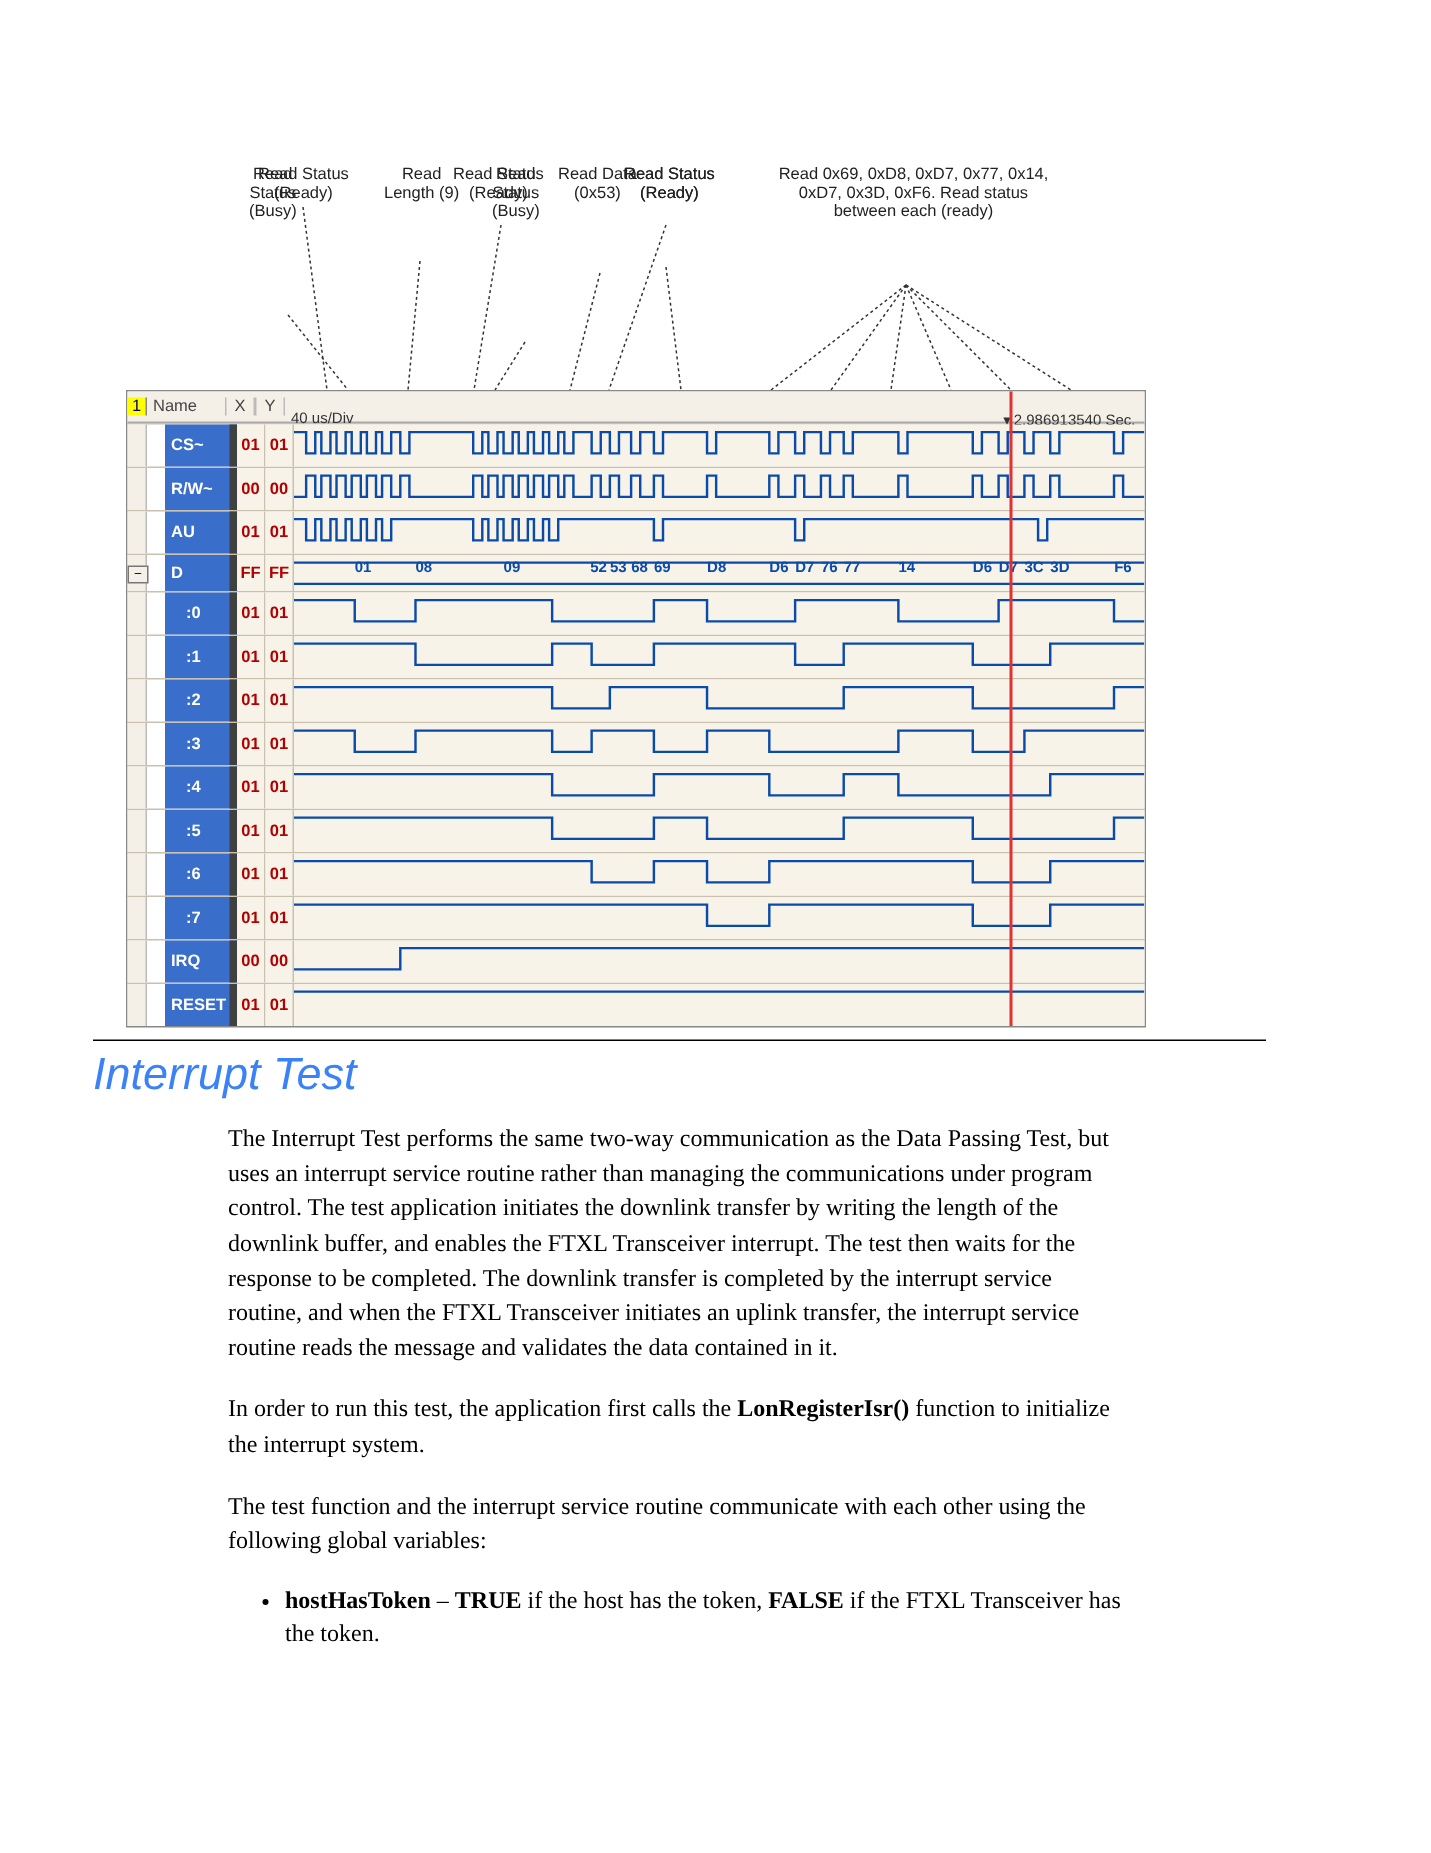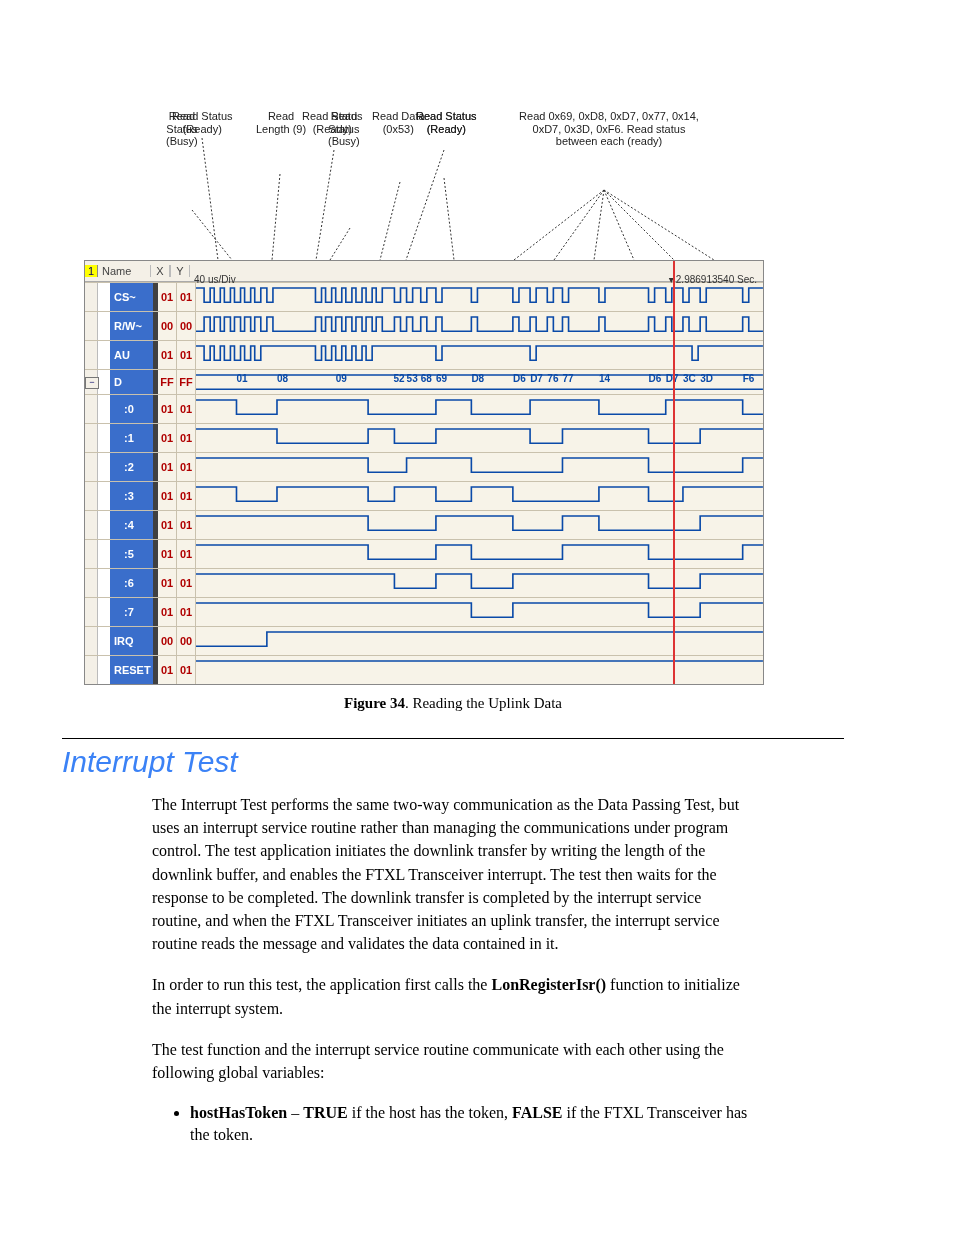--- a/index.html
+++ b/index.html
@@ -277,23 +277,20 @@
             <div class="wave">
               <svg viewBox="0 0 560 24" preserveAspectRatio="none">
                 <path d="M0 5 L560 5" stroke="#0a4aa8" stroke-width="1.6" fill="none"></path>
               </svg>
             </div>
           </div>
         </div>
     </div>
   </div>
 
-  <div class="figcap">
-    <b>Figure 34</b><span>. Reading the Uplink Data</span>
-  </div>
 
   <hr class="sec">
   <h2 class="sect">Interrupt Test</h2>
 
   <p class="para">The Interrupt Test performs the same two-way communication as the Data Passing Test, but uses an interrupt service routine rather than managing the communications under program control.  The test application initiates the downlink transfer by writing the length of the downlink buffer, and enables the FTXL Transceiver interrupt.  The test then waits for the response to be completed.  The downlink transfer is completed by the interrupt service routine, and when the FTXL Transceiver initiates an uplink transfer, the interrupt service routine reads the message and validates the data contained in it.</p>
 
   <p class="para">
     <span>In order to run this test, the application first calls the </span><b>LonRegisterIsr()</b><span> function to initialize the interrupt system.</span>
   </p>
 

